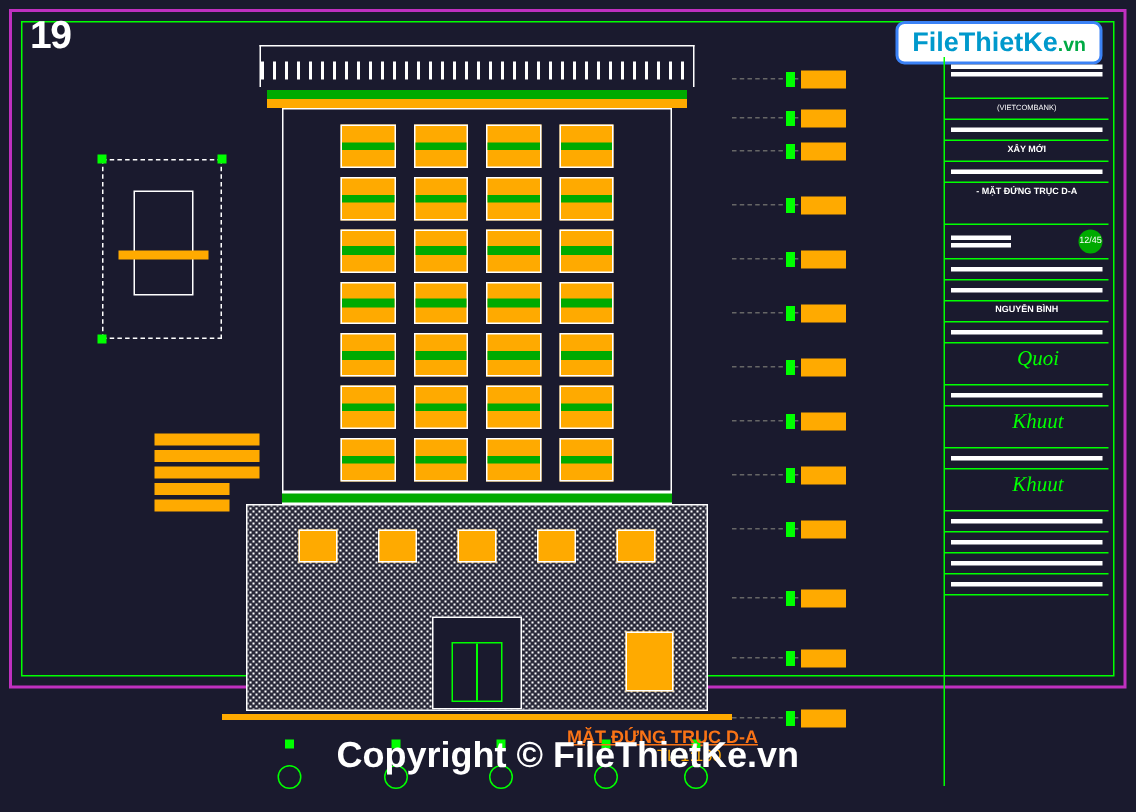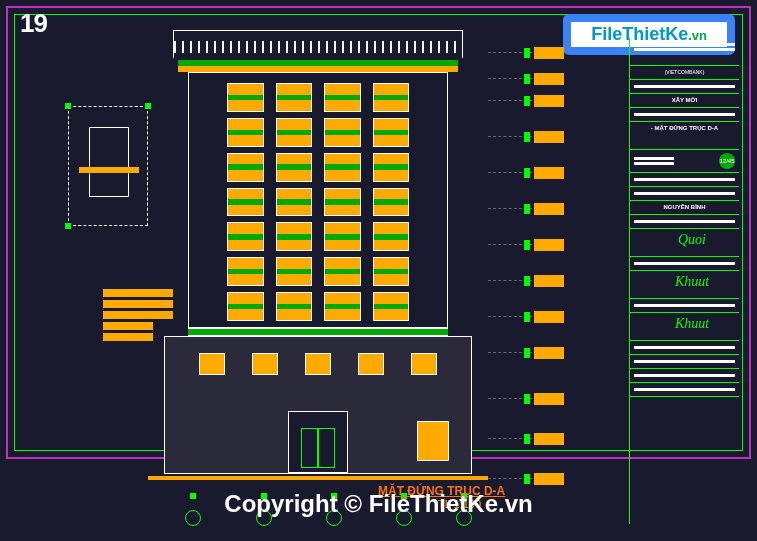--- a/index.html
+++ b/index.html
@@ -34,23 +34,23 @@
     font-family: Arial Black, Arial, sans-serif;
     letter-spacing: -1px;
   }
   .watermark-logo {
     position: absolute;
     right: 22px; top: 14px;
     font-size: 18px;
     font-weight: 700;
     color: #0099cc;
     background: #fff;
-    padding: 2px 20px;
+    padding: 2px 9px;
     border-radius: 6px;
-    border: 8px solid #3b82f6;
+    border: 2px solid #3b82f6;
   }
   .watermark-logo .vn { color: #00aa44; font-size: 13px; }
   .copyright {
     position: absolute;
     left: 50%; top: 490px;
     transform: translateX(-50%);
     color: #fff;
     font-size: 24px;
     font-weight: 600;
     z-index: 100;

